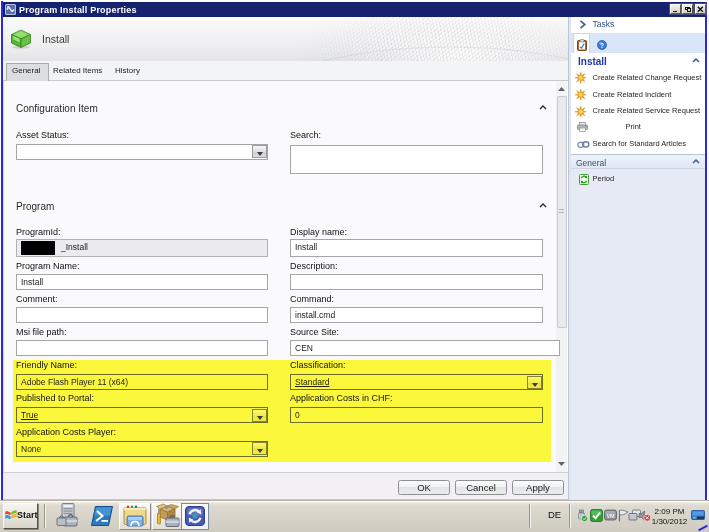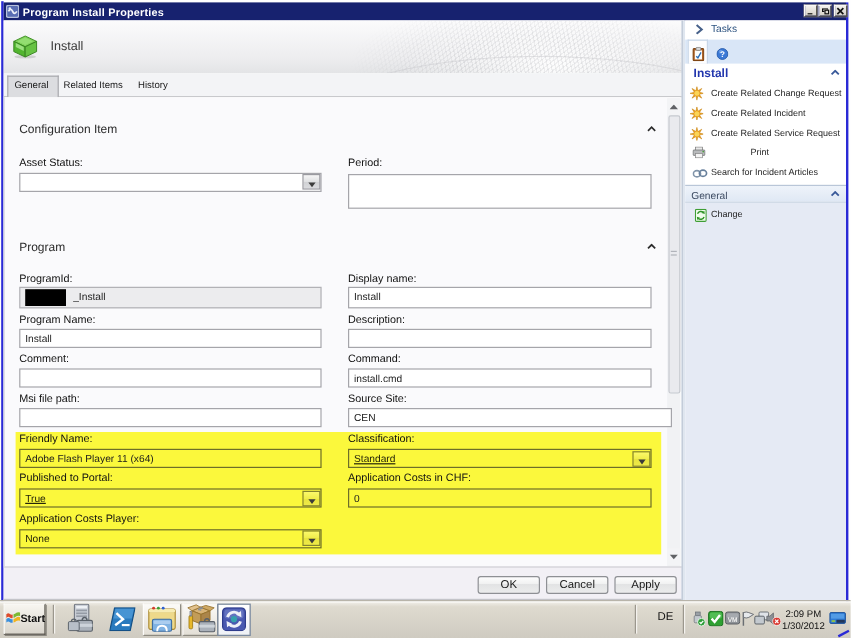--- a/index.html
+++ b/index.html
@@ -89,21 +89,21 @@
 <div class="btn" style="left:512px;top:480px;">Apply</div>
 
 <div class="a" style="left:16px;top:102.5px;font-size:10px;color:#2b2b2b;">Configuration Item</div>
 <svg class="a" style="left:538.5px;top:105px;" width="8" height="5">
     <path d="M1 4 L4 1 L7 4" stroke="#2b2b2b" stroke-width="1.4" fill="none"></path>
   </svg>
 <div class="lbl" style="left:16px;top:130px;">Asset Status:</div>
 <div class="fld" style="left:16px;top:143.5px;width:252px;height:16px;line-height:14px;">
     <div class="combo-btn"></div>
   </div>
-<div class="lbl" style="left:290px;top:130px;">Period:</div>
+<div class="lbl" style="left:290px;top:130px;">Search:</div>
 <div class="fld" style="left:290px;top:144.5px;width:253px;height:29px;"></div>
 
 <div class="a" style="left:16px;top:200.5px;font-size:10px;color:#2b2b2b;">Program</div>
 <svg class="a" style="left:538.5px;top:203px;" width="8" height="5">
     <path d="M1 4 L4 1 L7 4" stroke="#2b2b2b" stroke-width="1.4" fill="none"></path>
   </svg>
 <div class="lbl" style="left:16px;top:226.5px;">ProgramId:</div>
 <div class="fld" style="left:16px;top:239px;width:252px;height:17.5px;background:#ececee;border-color:#b2b2b6;color:#222;line-height:15px;">
   <div class="a" style="left:4px;top:1px;width:34px;height:13.5px;background:#000;"></div><span style="padding-left:40px;">_Install</span></div>
 <div class="lbl" style="left:290px;top:226.5px;">Display name:</div>
@@ -182,35 +182,35 @@
 <rect x="2.5" y="0.5" width="6" height="3" fill="#e8e8e8" stroke="#777" stroke-width="0.6"></rect>
 <rect x="0.5" y="3" width="10" height="4.5" rx="0.8" fill="#b8babc" stroke="#6a6c6e" stroke-width="0.6"></rect>
 <rect x="2.5" y="6" width="6" height="3.5" fill="#f4f4f4" stroke="#888" stroke-width="0.6"></rect>
 <circle cx="9" cy="4.3" r="0.7" fill="#4a9e3a"></circle>
 </svg>
 <div class="titem" style="left:592.5px;top:122.3px;margin-left:33px;">Print</div>
 <svg class="a" style="left:576.5px;top:139.5px;" width="13" height="9" viewBox="0 0 13 9">
 <ellipse cx="3.8" cy="4.8" rx="3" ry="2.6" fill="none" stroke="#8295aa" stroke-width="1.4"></ellipse>
 <ellipse cx="8.8" cy="4.4" rx="3" ry="2.6" fill="none" stroke="#68809c" stroke-width="1.4"></ellipse>
 </svg>
-<div class="titem" style="left:592.5px;top:139.2px;">Search for Incident Articles</div>
+<div class="titem" style="left:592.5px;top:139.2px;">Search for Standard Articles</div>
 
 <div class="a" style="left:571px;top:153.5px;width:134px;height:15px;background:linear-gradient(#eef3fa,#dfe8f4);border-top:1px solid #b9c6d8;border-bottom:1px solid #cdd7e4;"></div>
 <div class="a" style="left:576px;top:157.5px;font-size:8.5px;color:#3c4a61;">General</div>
 <svg class="a" style="left:692px;top:159px;" width="8" height="5">
     <path d="M1 4 L4 1 L7 4" stroke="#3a5a9a" stroke-width="1.5" fill="none"></path>
   </svg>
 <svg class="a" style="left:579px;top:173.5px;" width="10" height="11" viewBox="0 0 10 11">
 <rect x="0.5" y="0.5" width="9" height="10" rx="1" fill="#eefbea" stroke="#3f9e35" stroke-width="1"></rect>
 <path d="M2.3 4.2 A 2.9 2.9 0 0 1 7.2 3.2" stroke="#2e9426" stroke-width="1.2" fill="none"></path>
 <polygon points="7.9,1.6 8.3,4.4 5.6,3.6" fill="#2e9426"></polygon>
 <path d="M7.7 6.8 A 2.9 2.9 0 0 1 2.8 7.8" stroke="#2e9426" stroke-width="1.2" fill="none"></path>
 <polygon points="2.1,9.4 1.7,6.6 4.4,7.4" fill="#2e9426"></polygon>
 </svg>
-<div class="titem" style="left:592.5px;top:174.3px;">Change</div>
+<div class="titem" style="left:592.5px;top:174.3px;">Period</div>
 
 <div class="a" style="left:0;top:500px;width:709px;height:32px;background:linear-gradient(#f3f1ec 0%,#dedacf 15%,#d4d0c6 70%,#cfcbc1);border-top:1px solid #b8b4aa;box-shadow:inset 0 1px 0 #fdfdfb;"></div>
 <div class="a" style="left:3px;top:503px;width:35px;height:26px;background:linear-gradient(#f7f5f0,#d9d5cc);border:1px solid;border-color:#fcfbf9 #55524b #55524b #fcfbf9;box-shadow:1px 1px 0 #8a877f;"></div>
 <svg class="a" style="left:5px;top:509px;" width="12" height="12" viewBox="0 0 13 13">
 <path d="M0.3 3.2 Q2 1.6 3.2 2.6 Q4.6 3.8 6 3.4 L6 6.6 Q4.6 7 3.2 5.8 Q2 4.8 0.3 6.4 Z" fill="#dd4b2c"></path>
 <path d="M6.8 3.2 Q8.2 2.8 9.4 1.8 Q10.8 0.8 12.7 1.6 L12.7 4.8 Q10.8 4 9.4 5 Q8.2 6 6.8 6.4 Z" fill="#7cba33"></path>
 <path d="M0.3 7.4 Q2 5.8 3.2 6.8 Q4.6 8 6 7.6 L6 10.8 Q4.6 11.2 3.2 10 Q2 9 0.3 10.6 Z" fill="#3a8fdd"></path>
 <path d="M6.8 7.4 Q8.2 7 9.4 6 Q10.8 5 12.7 5.8 L12.7 9 Q10.8 8.2 9.4 9.2 Q8.2 10.2 6.8 10.6 Z" fill="#f0b41f"></path>
 </svg>
 <div class="a" style="left:17px;top:509.5px;font-size:9px;font-weight:bold;color:#111;">Start</div>

